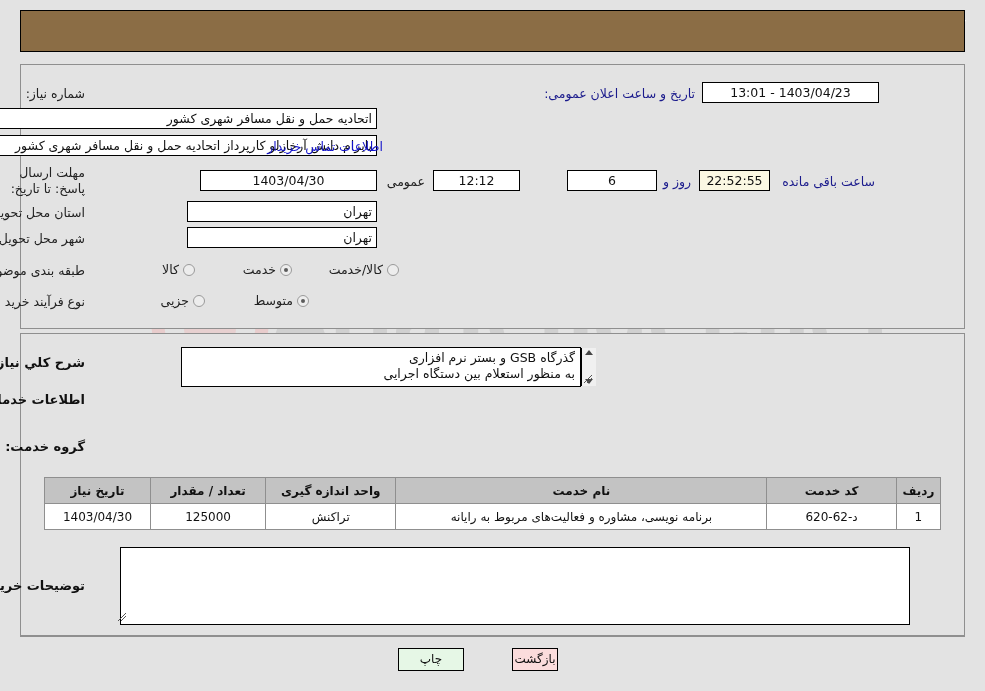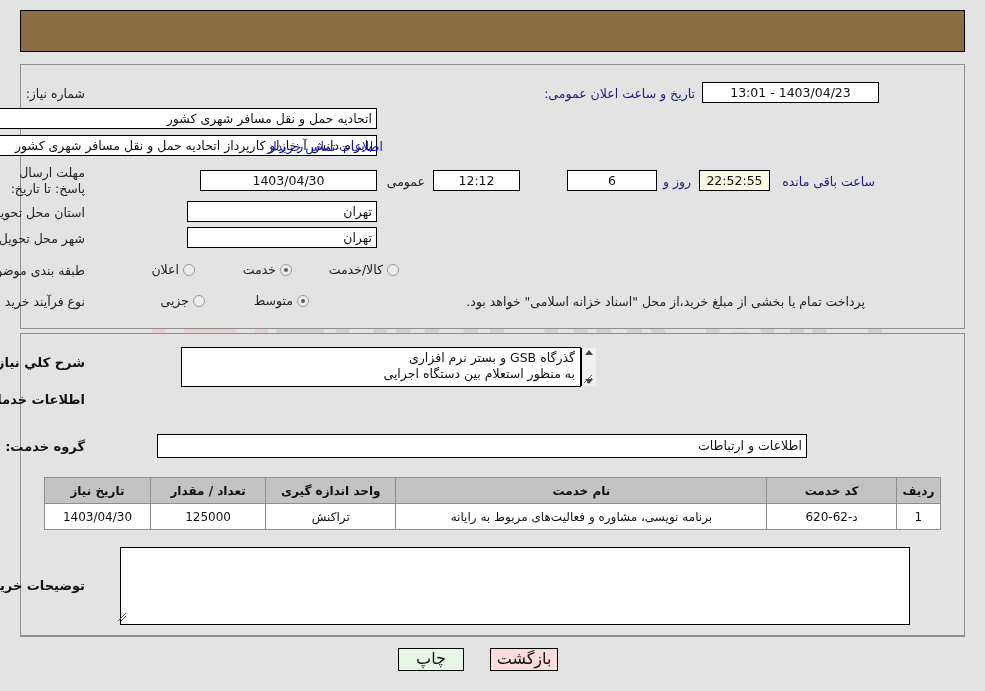--- a/index.html
+++ b/index.html
@@ -230,21 +230,21 @@
     text-align: center;
     color: #111;
     white-space: nowrap;
   }
 
   
   .btn {
     position: absolute;
     box-sizing: border-box;
     border: 1px solid #000;
-    font-size: 16px;
+    font-size: 12px;
     text-align: center;
     line-height: 20px;
     height: 23px;
     cursor: pointer;
     z-index: 12;
     font-family: "DejaVu Sans", "Liberation Sans", sans-serif;
     color: #111;
   }
   .btn-print  { background: #e6f7e6; }
   .btn-back   { background: #fbdcdc; }
@@ -291,60 +291,58 @@
 
   <div class="lbl" style="right:900px; top:205px;">استان محل تحویل:</div>
   <div class="fld right" style="right:608px; top:201px; width:190px;">تهران</div>
 
   <div class="lbl" style="right:900px; top:231px;">شهر محل تحویل:</div>
   <div class="fld right" style="right:608px; top:227px; width:190px;">تهران</div>
 
   <div class="lbl" style="right:900px; top:263px;">طبقه بندی موضوعی:</div>
   <div class="radio-wrap" style="right:790px; top:262px;">
     <span class="radio"></span>
-    <span class="radio-lbl">اعلان</span>
+    <span class="radio-lbl">کالا</span>
   </div>
   <div class="radio-wrap" style="right:693px; top:262px;">
     <span class="radio on"></span>
     <span class="radio-lbl">خدمت</span>
   </div>
   <div class="radio-wrap" style="right:586px; top:262px;">
     <span class="radio"></span>
     <span class="radio-lbl">کالا/خدمت</span>
   </div>
 
   <div class="lbl" style="right:900px; top:294px;">نوع فرآیند خرید :</div>
   <div class="radio-wrap" style="right:780px; top:293px;">
     <span class="radio"></span>
     <span class="radio-lbl">جزیی</span>
   </div>
   <div class="radio-wrap" style="right:676px; top:293px;">
     <span class="radio on"></span>
     <span class="radio-lbl">متوسط</span>
   </div>
-  <div class="lbl" style="right:120px; top:294px;">پرداخت تمام یا بخشی از مبلغ خرید،از محل "اسناد خزانه اسلامی" خواهد بود.</div>
 
   <div class="panel" id="panel-middle"></div>
 
   <div class="lbl lbl-bold" style="right:900px; top:355px; font-size:13px;">شرح کلي نياز:</div>
   <div class="ta" style="right:404px; top:347px; width:400px; height:40px;">گذرگاه GSB و بستر نرم افزاری
 به منظور استعلام بین دستگاه اجرایی</div>
   <div class="scroll-strip" style="right:389px; top:348px; height:38px;">
     <span class="scroll-arrow up"></span>
     <span class="scroll-arrow down"></span>
   </div>
   <svg class="ta-resize" style="right:392px; top:374px;" viewBox="0 0 10 10">
     <line x1="1" y1="9" x2="9" y2="1" stroke="#555" stroke-width="1"></line>
     <line x1="4" y1="9" x2="9" y2="4" stroke="#555" stroke-width="1"></line>
   </svg>
 
   <div class="lbl lbl-bold" style="right:900px; top:392px; font-size:13px;">اطلاعات خدمات مورد نیاز</div>
 
   <div class="lbl lbl-bold" style="right:900px; top:439px; font-size:13px;">گروه خدمت:</div>
-  <div class="fld right" style="right:178px; top:434px; width:650px; height:24px; line-height:20px;">اطلاعات و ارتباطات</div>
 
   <table class="tbl" style="right:44px; top:477px; width:897px;">
     <thead>
       <tr>
         <th style="width:36px;">ردیف</th>
         <th style="width:135px;">کد خدمت</th>
         <th style="width:384px;">نام خدمت</th>
         <th style="width:126px;">واحد اندازه گیری</th>
         <th style="width:113px;">تعداد / مقدار</th>
         <th style="width:103px;">تاریخ نیاز</th>
@@ -364,15 +362,15 @@
 
   <div class="lbl lbl-bold" style="right:900px; top:578px; font-size:13px;">توضیحات خریدار:</div>
   <div class="ta" style="right:75px; top:547px; width:790px; height:78px;"></div>
   <svg class="ta-resize" style="right:858px; top:612px;" viewBox="0 0 10 10">
     <line x1="1" y1="9" x2="9" y2="1" stroke="#555" stroke-width="1"></line>
     <line x1="4" y1="9" x2="9" y2="4" stroke="#555" stroke-width="1"></line>
   </svg>
 
   <div class="panel-divider" style="top:636px;"></div>
   <div class="btn btn-print" style="right:521px; top:648px; width:66px;">چاپ</div>
-  <div class="btn btn-back" style="right:427px; top:648px; width:68px;">بازگشت</div>
+  <div class="btn btn-back" style="right:427px; top:648px; width:46px;">بازگشت</div>
 
 </div>
 
 </body></html>

